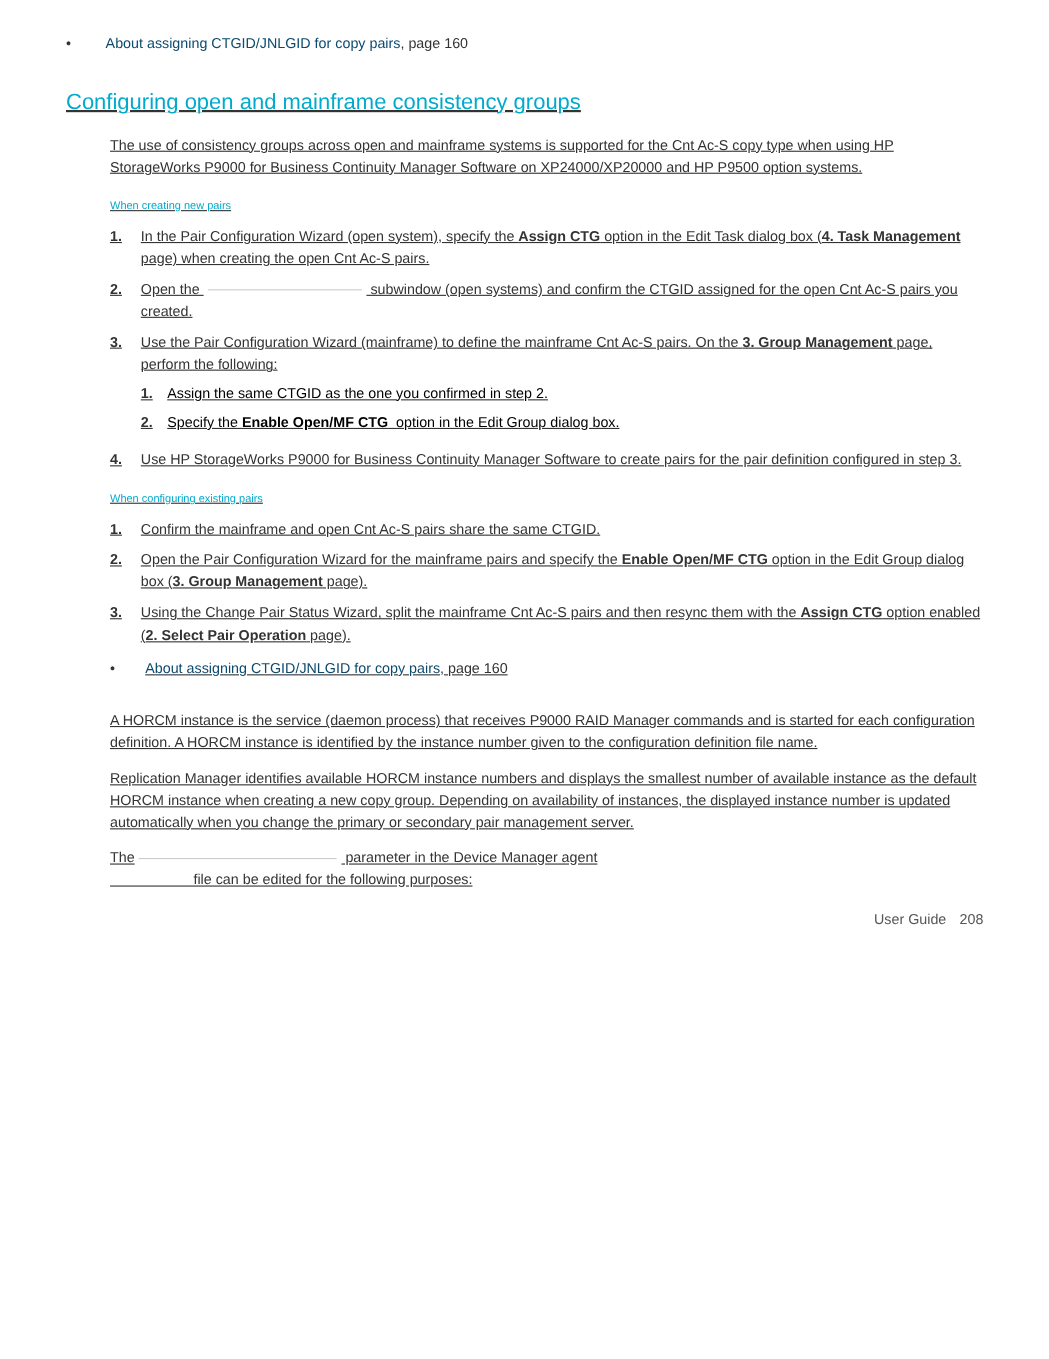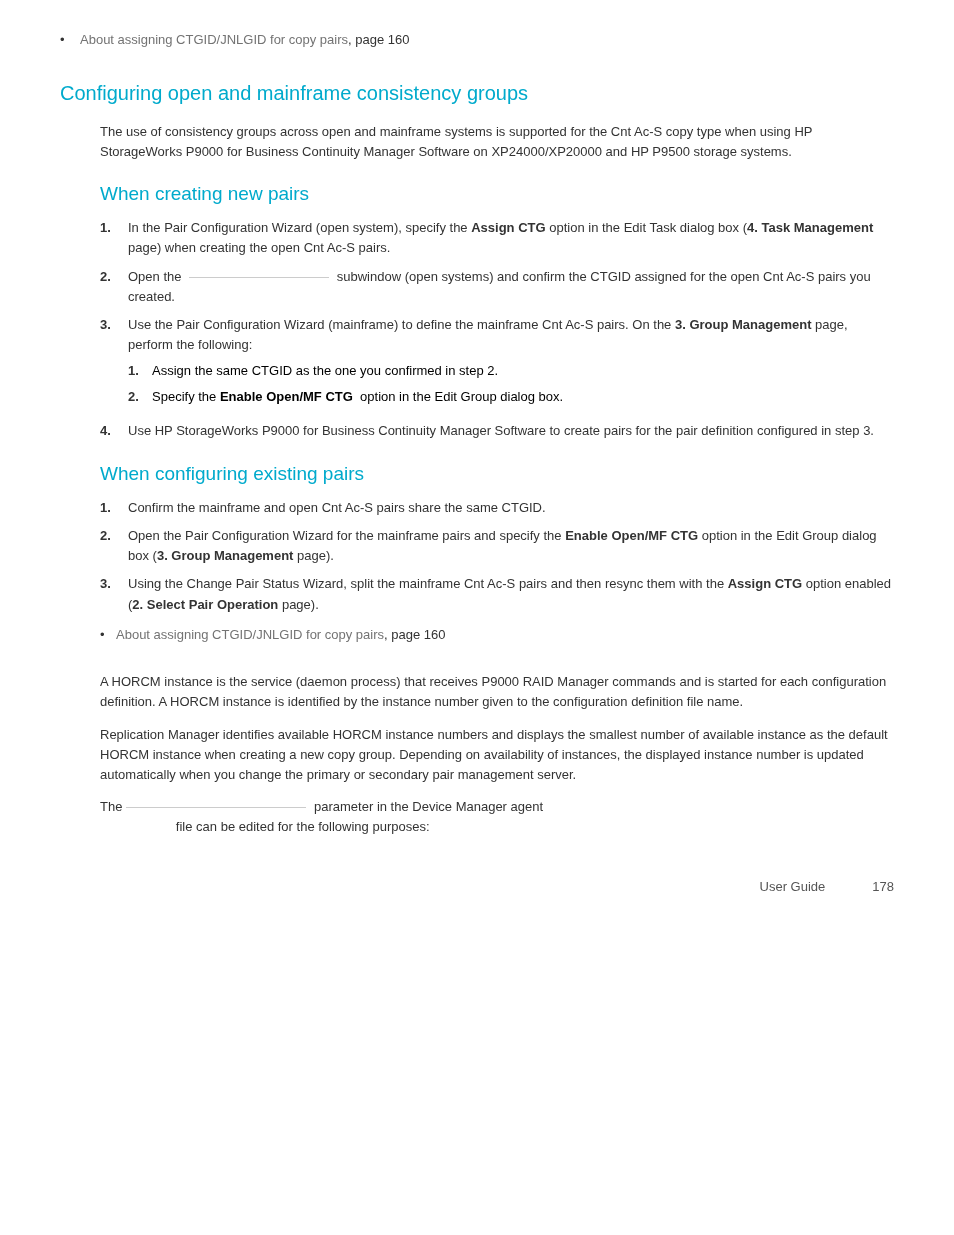--- a/index.html
+++ b/index.html
@@ -7,43 +7,44 @@
       font-family: Arial, Helvetica, sans-serif;
       font-size: 13px;
       color: #333;
       background: #fff;
       width: 954px;
       min-height: 1235px;
       padding: 30px 60px 60px 60px;
       line-height: 1.5;
     }
     .bullet-link {
-      color: #737373;
+      color: #0c4a6e;
       text-decoration: none;
+      margin-left: 16px;
     }
     .top-bullet {
       margin-bottom: 28px;
       padding-left: 20px;
       position: relative;
     }
     .top-bullet::before {
       content: "•";
       position: absolute;
       left: 0;
       color: #333;
     }
     .section-heading {
       font-size: 20px;
       font-weight: normal;
       color: #00aacc;
       margin-bottom: 14px;
       margin-top: 4px;
     }
     .sub-heading {
-      font-size: 19px;
+      font-size: 10px;
       font-weight: normal;
       color: #00aacc;
       margin-bottom: 10px;
       margin-top: 18px;
     }
     .body-text {
       font-size: 13px;
       color: #333;
       margin-bottom: 12px;
       line-height: 1.55;
@@ -114,57 +115,58 @@
       margin-bottom: 4px;
       font-size: 13px;
     }
     .related-list li::before {
       content: "•";
       position: absolute;
       left: 0;
       color: #333;
     }
     .page-footer {
-      margin-top: 40px;
+      margin-top: 16px;
       display: flex;
       justify-content: flex-end;
       align-items: center;
-      gap: 47px;
+      gap: 12px;
       font-size: 13px;
       color: #555;
     }
     .inline-blank {
       display: inline-block;
       width: 140px;
       border-bottom: 1px solid #ccc;
       margin: 0 4px;
       vertical-align: middle;
     }
     .inline-blank-sm {
       display: inline-block;
       width: 180px;
       border-bottom: 1px solid #ccc;
       margin: 0 4px;
       vertical-align: middle;
     }
     .section-divider {
       margin-top: 28px;
+      text-decoration: underline;
     }
   </style>
 </head>
 <body>
 
 <div class="top-bullet">
   <a class="bullet-link" href="#">About assigning CTGID/JNLGID for copy pairs</a><span>, page 160</span>
 </div>
 
 <div class="section-divider">
   <h2 class="section-heading">Configuring open and mainframe consistency groups</h2>
   <div class="indent-block">
-    <p class="body-text">The use of consistency groups across open and mainframe systems is supported for the Cnt Ac-S copy type when using HP StorageWorks P9000 for Business Continuity Manager Software on XP24000/XP20000 and HP P9500 storage systems.</p>
+    <p class="body-text">The use of consistency groups across open and mainframe systems is supported for the Cnt Ac-S copy type when using HP StorageWorks P9000 for Business Continuity Manager Software on XP24000/XP20000 and HP P9500 option systems.</p>
 
     <h3 class="sub-heading">When creating new pairs</h3>
     <ol class="ordered-list">
 
       <li>
         <span class="num">1.</span>
         <span class="content">In the Pair Configuration Wizard (open system), specify the <b>Assign CTG</b> option in the Edit Task dialog box (<b>4. Task Management</b> page) when creating the open Cnt Ac-S pairs.</span>
       </li>
 
       <li>
@@ -228,14 +230,14 @@
     <p class="body-text">Replication Manager identifies available HORCM instance numbers and displays the smallest number of available instance as the default HORCM instance when creating a new copy group. Depending on availability of instances, the displayed instance number is updated automatically when you change the primary or secondary pair management server.</p>
     <p class="body-text">
       The<span class="inline-blank-sm"></span> parameter in the Device Manager agent<br>
       &nbsp;&nbsp;&nbsp;&nbsp;&nbsp;&nbsp;&nbsp;&nbsp;&nbsp;&nbsp;&nbsp;&nbsp;&nbsp;&nbsp;&nbsp;&nbsp;&nbsp;&nbsp;&nbsp;&nbsp;&nbsp;file can be edited for the following purposes:
     </p>
   </div>
 </div>
 
 <div class="page-footer">
   <span>User Guide</span>
-  <span>178</span>
+  <span>208</span>
 </div>
 
 </body></html>

